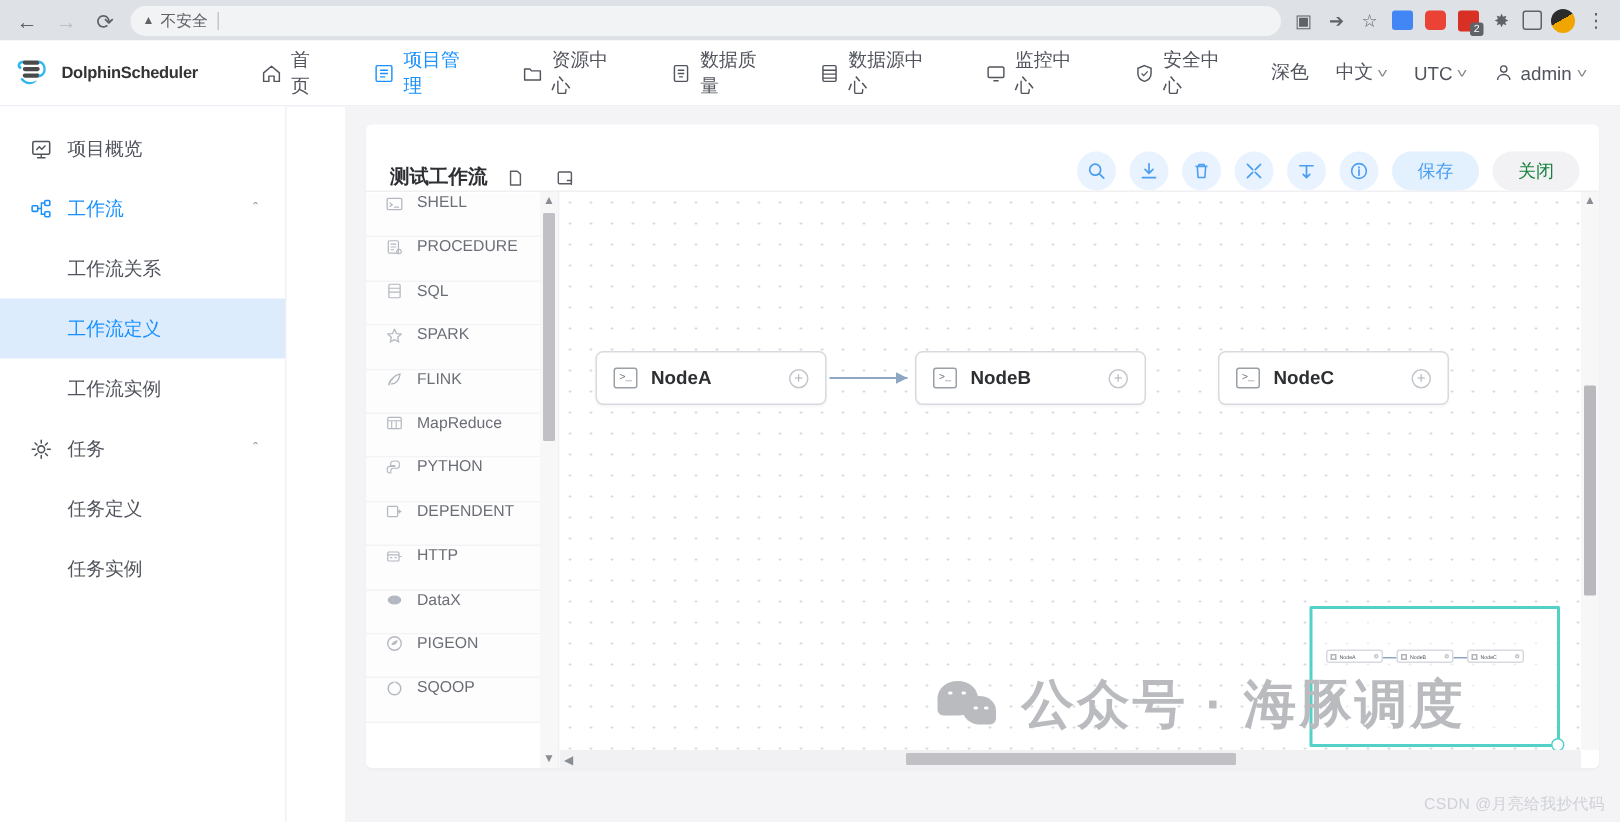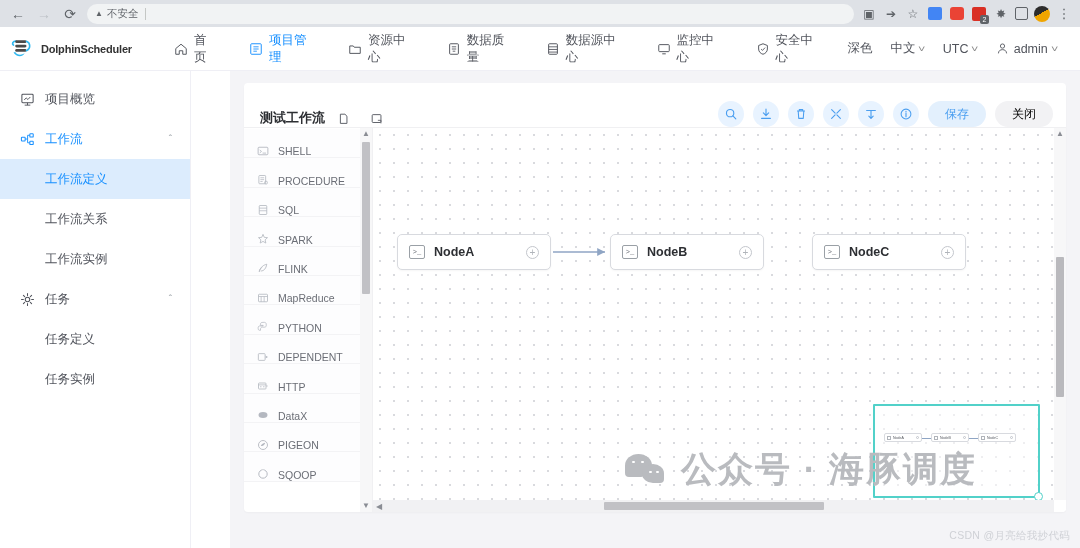--- a/index.html
+++ b/index.html
@@ -164,37 +164,37 @@
     display: flex; align-items: center; justify-content: center;
     color: #4a9ef0;
   }
   .pill {
     height: 26px; border-radius: 13px;
     display: flex; align-items: center; justify-content: center;
     font-size: 12px;
     padding: 0 17px;
   }
   .pill.primary { background: #e3f0fd; color: #4a9ef0; }
-  .pill.plain   { background: #f2f2f4; color: #000000; }
+  .pill.plain   { background: #f2f2f4; color: #15803d; }
 
   
   .canvas-row { flex: 1; display: flex; overflow: hidden; position: relative; }
 
   
   .task-list {
     width: 129px;
     flex: none;
     position: relative;
     border-right: 1px solid #f0f0f2;
     overflow: hidden;
     padding-top: 1px;
   }
   .task-item {
     height: 29.4px;
-    display: flex; align-items: flex-end;
+    display: flex; align-items: flex-start;
     padding-left: 12px;
     gap: 9px;
     font-size: 10.5px;
     color: #6b6e76;
     border-bottom: 1px solid #f3f3f5;
     background: #fdfdfe;
   }
   .task-item .tico { width: 13px; height: 13px; color: #b4b8c0; display:flex;align-items:center;justify-content:center;flex:none;}
   .tl-scroll {
     position: absolute; right: 0; top: 0; bottom: 0; width: 12px;
@@ -456,25 +456,25 @@
             <rect x="1.5" y="5.5" width="4" height="4" rx=".7" fill="none" stroke="currentColor" stroke-width="1.1"></rect>
             <rect x="10.5" y="1.8" width="3.6" height="3.6" rx=".7" fill="none" stroke="currentColor" stroke-width="1.1"></rect>
             <rect x="10.5" y="9.8" width="3.6" height="3.6" rx=".7" fill="none" stroke="currentColor" stroke-width="1.1"></rect>
             <path d="M5.5 7.5h2.6v-4h2.4M8.1 7.5v4h2.4" fill="none" stroke="currentColor" stroke-width="1"></path>
           </svg>
       </span>
       <span class="grow">工作流</span>
       <span class="chev">ˆ</span>
     </div>
 
+    <div class="side-sub">
+      <span>工作流关系</span>
+    </div>
     <div class="side-sub selected">
       <span>工作流定义</span>
-    </div>
-    <div class="side-sub">
-      <span>工作流关系</span>
     </div>
     <div class="side-sub">
       <span>工作流实例</span>
     </div>
 
     <div class="side-item">
       <span class="sico">
         <svg width="15" height="15" viewBox="0 0 16 16">
             <circle cx="8" cy="8" r="2.4" fill="none" stroke="currentColor" stroke-width="1.1"></circle>
             <path d="M8 1.6v2M8 12.4v2M1.6 8h2M12.4 8h2M3.6 3.6l1.4 1.4M11 11l1.4 1.4M12.4 3.6 11 5M5 11l-1.4 1.4" stroke="currentColor" stroke-width="1.1" stroke-linecap="round"></path>

